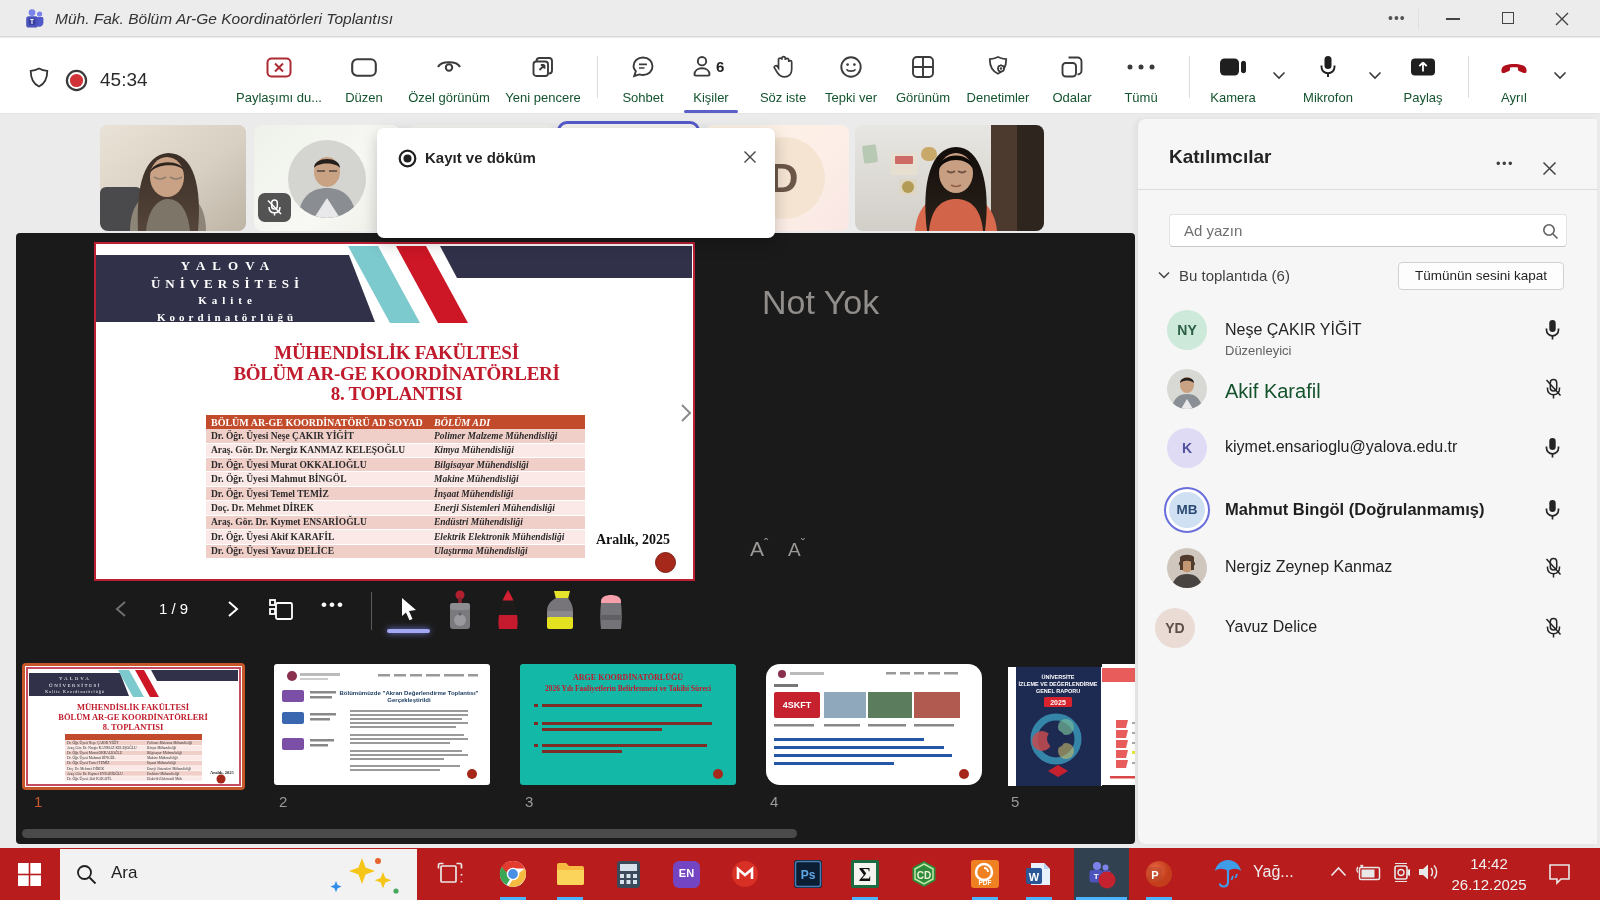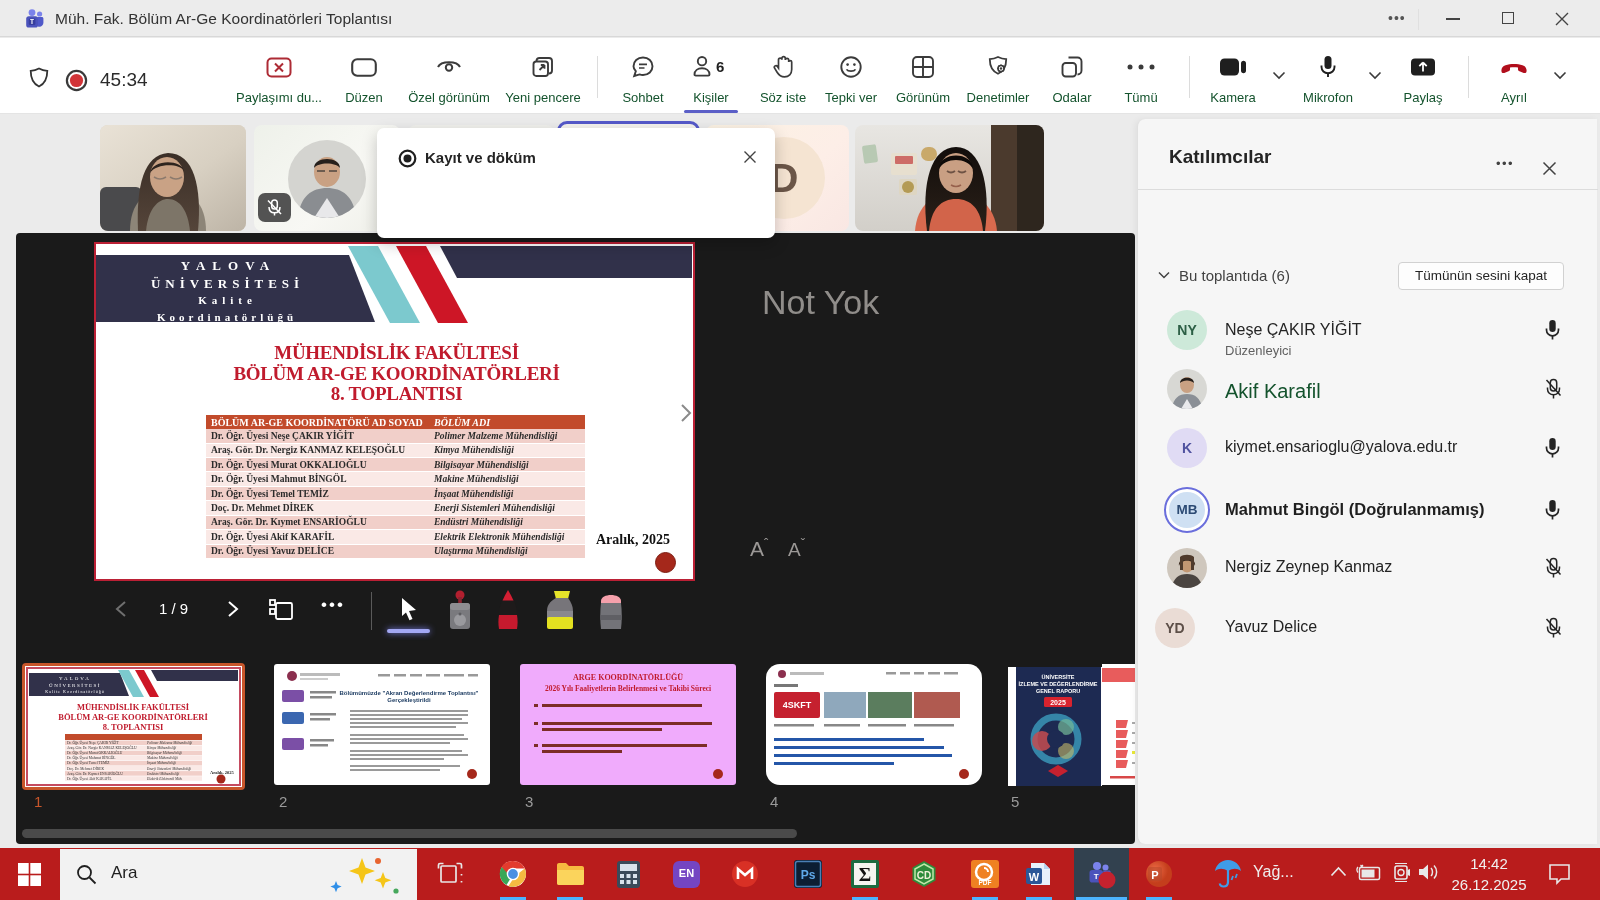--- a/index.html
+++ b/index.html
@@ -2,21 +2,21 @@
 <html lang="tr"><head>
 <meta charset="utf-8">
 <title>Meeting</title>
 <style>
   * { margin:0; padding:0; box-sizing:border-box; }
   html,body { width:1600px; height:900px; overflow:hidden; }
   body { font-family:"Liberation Sans", sans-serif; background:#ebebeb; position:relative; }
   .abs { position:absolute; }
   
   #titlebar { left:0; top:0; width:1600px; height:37px; background:#ececec; border-bottom:1px solid #d8d8d8; }
-  #titletext { left:55px; top:0; height:37px; line-height:37px; font-size:15.5px; color:#333; }
+  #titletext { left:55px; top:0; height:37px; line-height:37px; font-size:15.5px; color:#333;font-style:italic; }
   
   #toolbar { left:0; top:38px; width:1600px; height:76px; background:#ffffff; border-bottom:1px solid #e4e4e4; }
   .tbtn { position:absolute; top:38px; height:76px; text-align:center; }
   .tbtn .lbl { position:absolute; left:0; right:0; top:52px; font-size:13px; color:#14532d; white-space:nowrap; }
   .tbtn svg { position:absolute; top:16px; left:50%; transform:translateX(-50%); }
   .vsep { position:absolute; top:56px; width:1px; height:42px; background:#dcdcdc; }
   
   #stage { left:16px; top:233px; width:1119px; height:611px; background:#1a1a1a; border-radius:4px; }
   
   #panel { left:1137px; top:119px; width:460px; height:725px; background:#f6f6f6; border-radius:8px 0 0 8px; border-left:1px solid #e0e0e0; box-shadow:-2px 0 6px rgba(0,0,0,0.05); }
@@ -494,21 +494,21 @@
           <rect x="76" y="78" width="100" height="2"></rect>
         <rect x="76" y="86" width="112" height="2"></rect>
           <rect x="76" y="90" width="118" height="2"></rect>
           <rect x="76" y="94" width="94" height="2"></rect>
         <rect x="76" y="101" width="110" height="2"></rect>
           <rect x="76" y="105" width="90" height="2"></rect>
       </g>
       <circle cx="198" cy="110" r="5" fill="#a5281b"></circle>
     </svg>
   </div>
-  <div class="abs" style="left:504px;top:431px;width:216px;height:121px;border-radius:3px;background:#f0abfc;overflow:hidden">
+  <div class="abs" style="left:504px;top:431px;width:216px;height:121px;border-radius:3px;background:#14b8a6;overflow:hidden">
     <svg width="216" height="121" viewBox="0 0 216 121">
       <text x="108" y="16" font-size="8" font-weight="bold" fill="#c01b2d" text-anchor="middle" font-family="Liberation Serif">ARGE KOORDİNATÖRLÜĞÜ</text>
       <text x="108" y="27" font-size="7.5" font-weight="bold" fill="#c01b2d" text-anchor="middle" font-family="Liberation Serif">2026 Yılı Faaliyetlerin Belirlenmesi ve Takibi Süreci</text>
       <g fill="#7c2d26">
         <rect x="14" y="40" width="4" height="3"></rect>
           <rect x="22" y="40" width="160" height="3"></rect>
         <rect x="14" y="58" width="4" height="3"></rect>
           <rect x="22" y="58" width="170" height="3"></rect>
           <rect x="22" y="64" width="120" height="3"></rect>
         <rect x="14" y="80" width="4" height="3"></rect>
@@ -603,20 +603,27 @@
   <div class="abs" style="left:995px;top:560px;color:#9a9a9a;font-size:15px">5</div>
   <div class="abs" style="left:6px;top:596px;width:775px;height:9px;border-radius:5px;background:#4a4a4a"></div>
 </div>
 <div class="abs" id="panel">
   <div class="abs" style="left:31px;top:27px;font-size:19px;font-weight:bold;color:#242424">Katılımcılar</div>
   <div class="abs" style="left:358px;top:37px;font-size:13px;color:#424242;letter-spacing:1.5px">•••</div>
   <svg class="abs" style="left:404px;top:42px" width="15" height="15" viewBox="0 0 15 15">
       <path d="M1.5 1.5 L13.5 13.5 M13.5 1.5 L1.5 13.5" stroke="#424242" stroke-width="1.5"></path>
     </svg>
   <div class="abs" style="left:0px;top:70px;width:460px;height:1px;background:#dcdcdc"></div>
+  <div class="abs" style="left:31px;top:95px;width:398px;height:33px;background:#fff;border:1px solid #e3e3e3;border-bottom:1px solid #c7c7c7;border-radius:4px">
+    <div class="abs" style="left:14px;top:7px;font-size:15px;color:#707070">Ad yazın</div>
+    <svg class="abs" style="left:372px;top:8px" width="17" height="17" viewBox="0 0 17 17">
+      <circle cx="7" cy="7" r="5.2" fill="none" stroke="#616161" stroke-width="1.6"></circle>
+      <path d="M11 11 L15.5 15.5" stroke="#616161" stroke-width="1.6"></path>
+    </svg>
+  </div>
   <svg class="abs" style="left:20px;top:152px" width="12" height="8" viewBox="0 0 12 8">
       <path d="M1 1.5 L6 6.5 L11 1.5" fill="none" stroke="#424242" stroke-width="1.5"></path>
     </svg>
   <div class="abs" style="left:41px;top:148px;font-size:15px;color:#424242">Bu toplantıda (6)</div>
   <div class="abs" style="left:260px;top:143px;width:166px;height:28px;background:#fdfdfd;border:1px solid #d1d1d1;border-radius:4px;text-align:center;line-height:26px;font-size:13.5px;color:#242424">Tümünün sesini kapat</div>
 
   <div class="abs" style="left:29px;top:191px;width:40px;height:40px;border-radius:50%;background:#cde9d9;text-align:center;line-height:40px;font-size:14px;font-weight:bold;color:#2c5f45">NY</div>
   <div class="abs" style="left:87px;top:202px;font-size:16px;color:#242424">Neşe ÇAKIR YİĞİT</div>
   <div class="abs" style="left:87px;top:224px;font-size:13px;color:#616161">Düzenleyici</div>
   <svg class="abs" style="left:406px;top:200px" width="17" height="22" viewBox="0 0 17 22">

